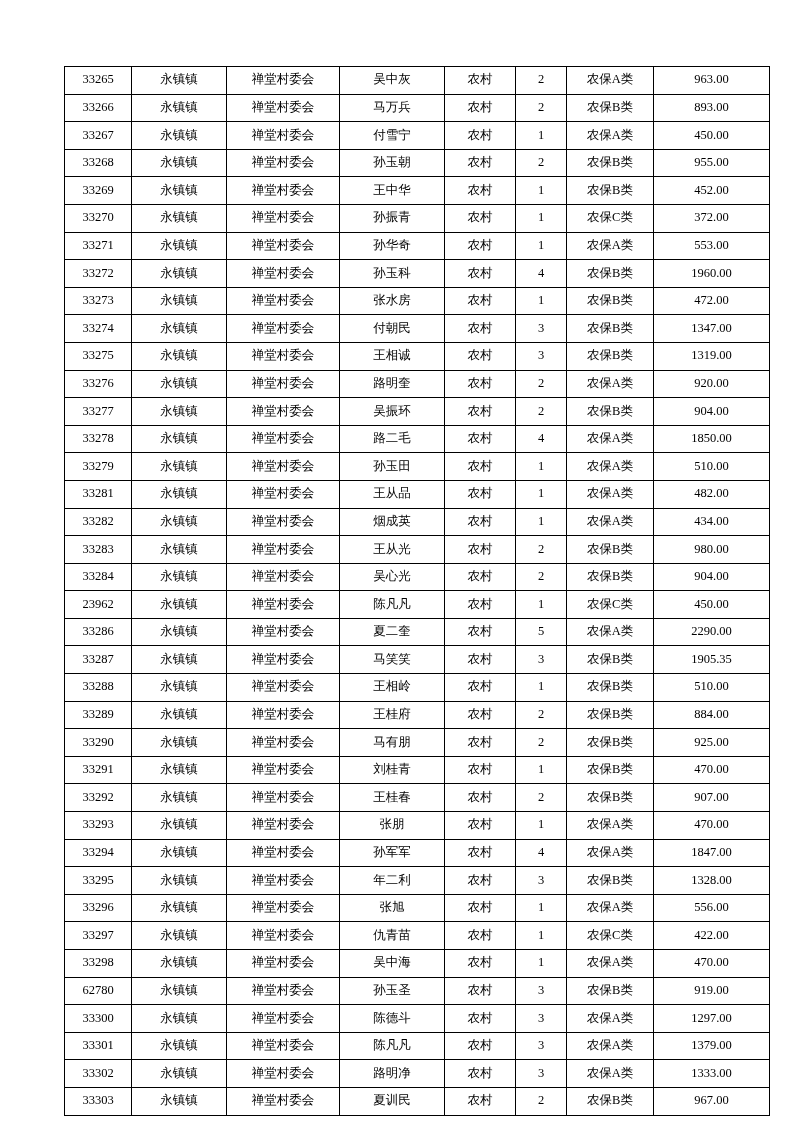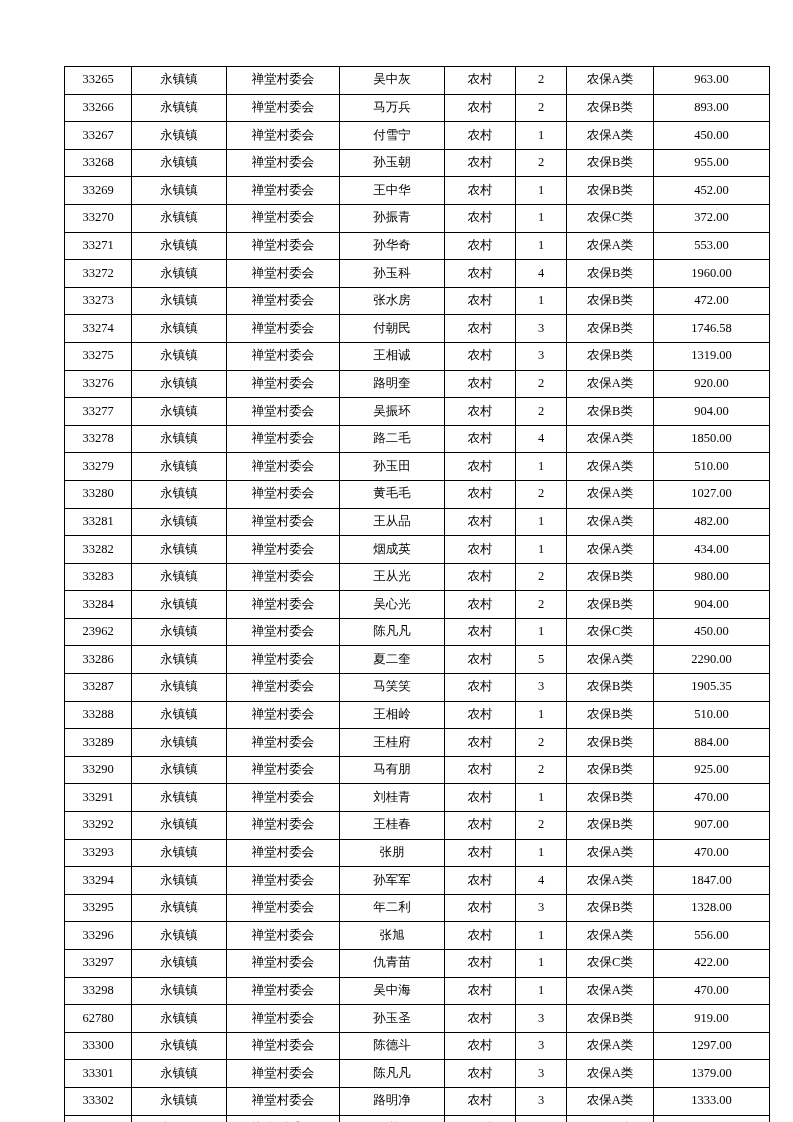--- a/index.html
+++ b/index.html
@@ -146,21 +146,21 @@
           <td class="c-amount">472.00</td>
         </tr>
         <tr>
           <td class="c-id">33274</td>
           <td class="c-town">永镇镇</td>
           <td class="c-village">禅堂村委会</td>
           <td class="c-name">付朝民</td>
           <td class="c-type">农村</td>
           <td class="c-num">3</td>
           <td class="c-cat">农保B类</td>
-          <td class="c-amount">1746.58</td>
+          <td class="c-amount">1347.00</td>
         </tr>
         <tr>
           <td class="c-id">33275</td>
           <td class="c-town">永镇镇</td>
           <td class="c-village">禅堂村委会</td>
           <td class="c-name">王相诚</td>
           <td class="c-type">农村</td>
           <td class="c-num">3</td>
           <td class="c-cat">农保B类</td>
           <td class="c-amount">1319.00</td>
@@ -197,30 +197,20 @@
         </tr>
         <tr>
           <td class="c-id">33279</td>
           <td class="c-town">永镇镇</td>
           <td class="c-village">禅堂村委会</td>
           <td class="c-name">孙玉田</td>
           <td class="c-type">农村</td>
           <td class="c-num">1</td>
           <td class="c-cat">农保A类</td>
           <td class="c-amount">510.00</td>
-        </tr>
-        <tr>
-          <td class="c-id">33280</td>
-          <td class="c-town">永镇镇</td>
-          <td class="c-village">禅堂村委会</td>
-          <td class="c-name">黄毛毛</td>
-          <td class="c-type">农村</td>
-          <td class="c-num">2</td>
-          <td class="c-cat">农保A类</td>
-          <td class="c-amount">1027.00</td>
         </tr>
         <tr>
           <td class="c-id">33281</td>
           <td class="c-town">永镇镇</td>
           <td class="c-village">禅堂村委会</td>
           <td class="c-name">王从品</td>
           <td class="c-type">农村</td>
           <td class="c-num">1</td>
           <td class="c-cat">农保A类</td>
           <td class="c-amount">482.00</td>

